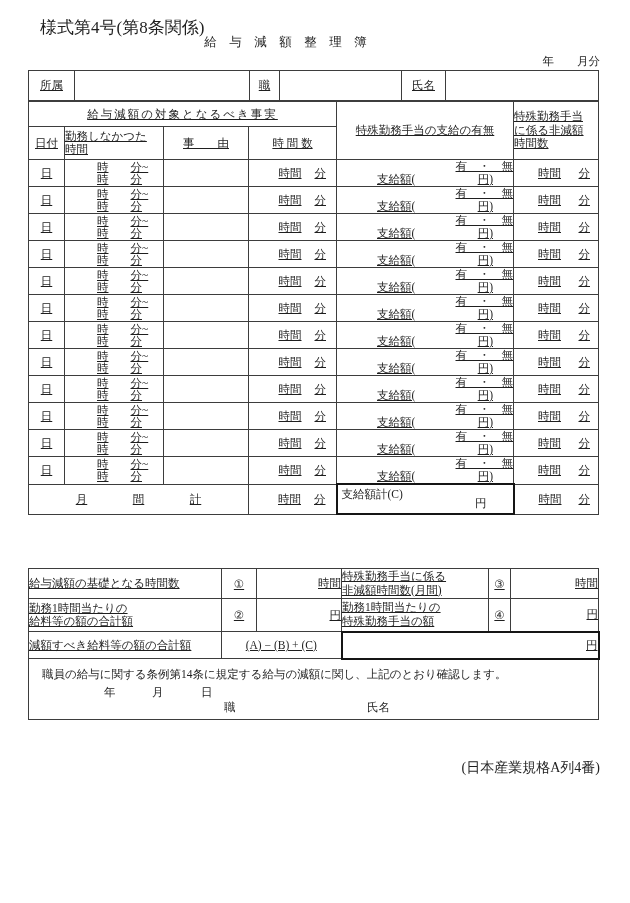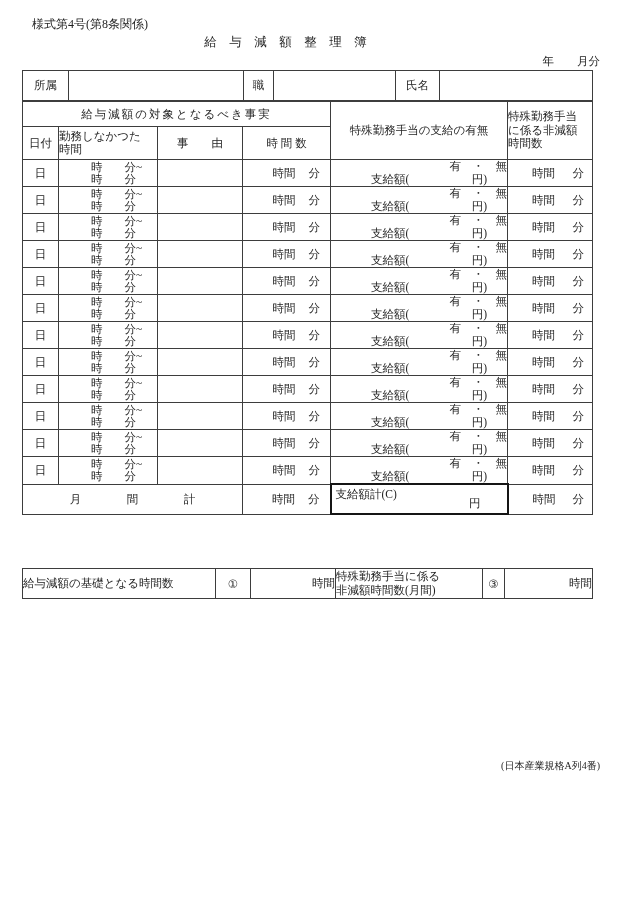--- a/index.html
+++ b/index.html
@@ -2,26 +2,26 @@
 <html><head>
 <meta charset="utf-8">
 <style>
   html,body { margin:0; padding:0; }
   body {
     width:630px; height:903px; background:#ffffff;
     font-family:"Liberation Serif","DejaVu Serif",serif;
     color:#1f1f1f; position:relative; overflow:hidden;
   }
   .abs { position:absolute; }
-  .form-number { left:32px; top:16px; font-size:12px; }
+  .form-number { left:40px; top:16px; font-size:17px; }
   .title { left:0; width:571px; top:34px; text-align:center; font-size:12.5px; }
   .year-month { left:30px; width:570px; top:54px; text-align:right; font-size:11.5px; }
-  .jis-note { left:30px; width:570px; top:759px; text-align:right; font-size:10px; }
-
-  table.tbl { border-collapse:collapse; table-layout:fixed; position:absolute; left:22px; width:570px; font-size:11.5px; }
+  .jis-note { left:30px; width:570px; top:759px; text-align:right; font-size:14px; }
+
+  table.tbl { border-collapse:collapse; table-layout:fixed; position:absolute; left:28px; width:570px; font-size:11.5px;text-decoration:underline; }
   table.tbl td, table.tbl th { border:1px solid #3d3d3d; padding:0; font-weight:normal; vertical-align:middle; font-size:11.5px; }
 
   table.info { top:70px; }
   table.info tr { height:30px; }
   .c { text-align:center; }
 
   table.main { top:101px; }
   table.main thead tr.h1 { height:25px; }
   table.main thead tr.h2 { height:33px; }
   table.main tbody.rows tr { height:26.5px; }
@@ -596,16 +596,45 @@
     <td class="lbl-1l">給与減額の基礎となる時間数</td>
     <td class="c">①</td>
     <td class="unit">時間</td>
     <td class="lbl-2l">
       <div>特殊勤務手当に係る</div>
       <div>非減額時間数(月間)</div>
     </td>
     <td class="c">③</td>
     <td class="unit">時間</td>
   </tr>
+  <tr class="r2">
+    <td class="lbl-2l">
+      <div>勤務1時間当たりの</div>
+      <div>給料等の額の合計額</div>
+    </td>
+    <td class="c">②</td>
+    <td class="unit">円</td>
+    <td class="lbl-2l">
+      <div>勤務1時間当たりの</div>
+      <div>特殊勤務手当の額</div>
+    </td>
+    <td class="c">④</td>
+    <td class="unit">円</td>
+  </tr>
+  <tr class="r4">
+    <td class="lbl-1l">減額すべき給料等の額の合計額</td>
+    <td colspan="2" class="c">(A) − (B) + (C)</td>
+    <td colspan="3" class="unit bt bb bl br">円</td>
+  </tr>
+  <tr class="r5">
+    <td colspan="6" class="confirm-cell">
+      <span class="cf1">職員の給与に関する条例第14条に規定する給与の減額に関し、上記のとおり確認します。</span>
+      <span class="cf-y">年</span>
+      <span class="cf-m">月</span>
+      <span class="cf-d">日</span>
+      <span class="cf-pos">職</span>
+      <span class="cf-name">氏名</span>
+    </td>
+  </tr>
 </tbody>
   </table>
 
 <div class="abs jis-note">(日本産業規格A列4番)</div>
 
 </body></html>

